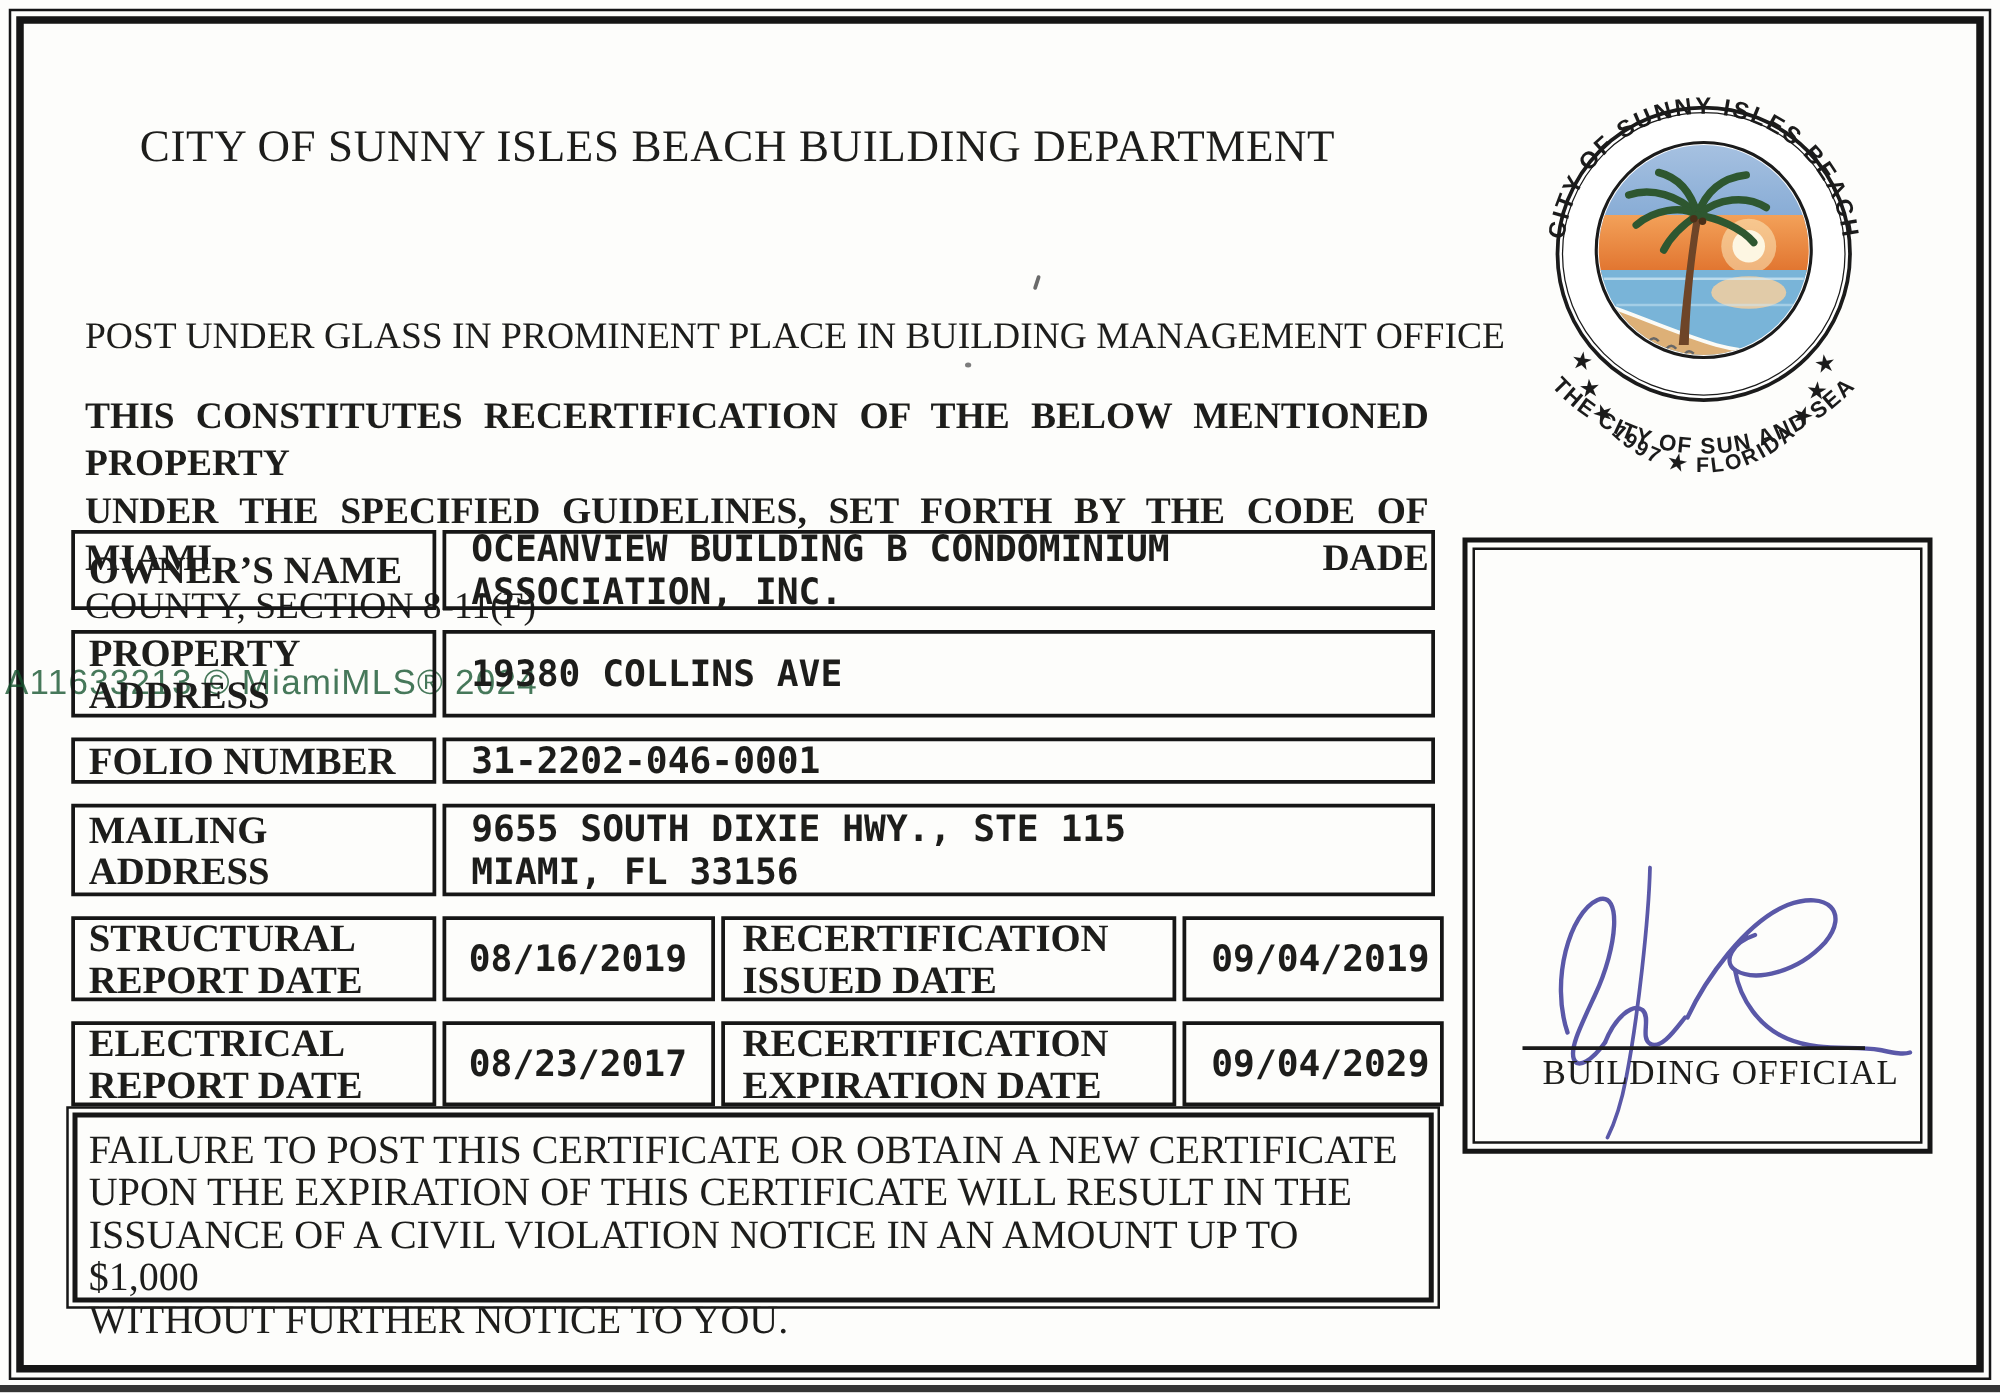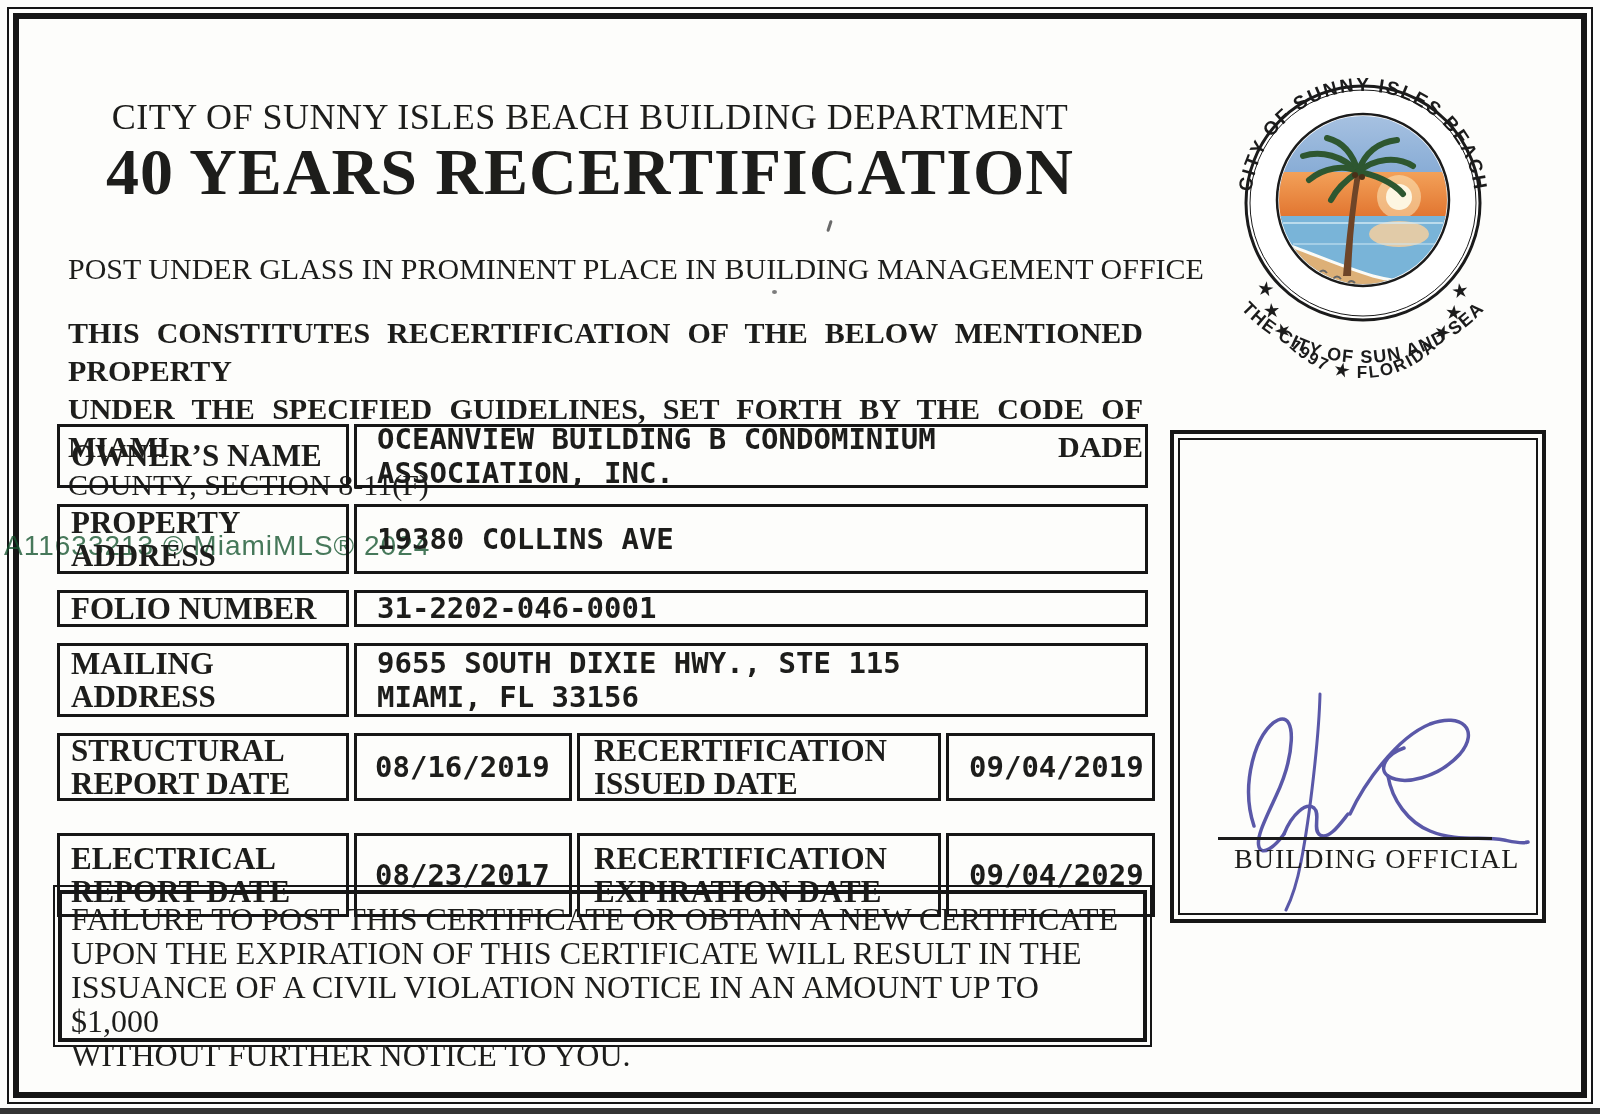--- a/index.html
+++ b/index.html
@@ -37,21 +37,21 @@
   
   .info-table { position:absolute; top:424px; left:57px; width:1091px; z-index:2; display:flex; flex-direction:column; gap:16px; }
   .trow { display:flex; gap:5px; }
   .cell { border:3px solid #161616; box-sizing:border-box; display:flex; align-items:center; background:transparent; }
   .lbl  { flex:0 0 292px; padding:1px 8px 1px 11px; font-weight:bold; font-size:31px; line-height:1.08; white-space:pre-line; }
   .lbl2 { flex:0 0 364px; padding:1px 8px 1px 14px; font-weight:bold; font-size:31px; line-height:1.08; white-space:pre-line; }
   .val  { flex:1; padding:1px 8px 1px 20px; font-family:"DejaVu Sans Mono", monospace; font-weight:bold;
           font-size:29px; line-height:1.18; white-space:pre-line; }
   .vd1  { flex:0 0 218px; padding-left:18px; }
   .r1 { height:64px; } .r2 { height:70px; } .r3 { height:37px; }
-  .r4 { height:74px; } .r5 { height:68px; } .r6 { height:84px;margin-top:16px; }
+  .r4 { height:74px; } .r5 { height:68px; } .r6 { height:68px; }
   .r3 .lbl { line-height:1; }
 
   
   .side-box { position:absolute; left:1170px; top:430px; width:368px; height:485px; border:4px solid #161616; z-index:2; }
   .side-inner { position:absolute; inset:4px; border:2px solid #161616; }
   .side-text { position:absolute; left:32px; right:30px; top:44px; margin:0;
                font-size:22px; line-height:36px; text-align:justify; }
   .sig-svg  { position:absolute; left:14px; top:232px; width:344px; height:252px; pointer-events:none; }
   .sig-line { position:absolute; left:44px; right:50px; top:403px; border-top:3px solid #1b1b1b; }
   .sig-title{ position:absolute; left:60px; top:409px; font-size:28px; letter-spacing:1px; white-space:nowrap; }
@@ -70,21 +70,20 @@
 
 <div class="page">
 
   <div class="border-outer"></div>
   <div class="border-inner"></div>
   <div class="scan-strip"></div>
 
   <div class="watermark">A11633213 © MiamiMLS® 2024</div>
 
   <div class="dept-line">CITY OF SUNNY ISLES BEACH BUILDING DEPARTMENT</div>
-  <div class="cert-title">40 YEARS RECERTIFICATION</div>
 
   <svg class="seal" viewBox="0 0 320 312">
     <defs>
       <clipPath id="sealClip">
           <circle cx="160" cy="124" r="84"></circle>
         </clipPath>
       <linearGradient id="lgSky" x1="0" y1="0" x2="0" y2="1">
         <stop offset="0" stop-color="#a9c3e2"></stop>
           <stop offset="1" stop-color="#7fa6d2"></stop>
       </linearGradient>

